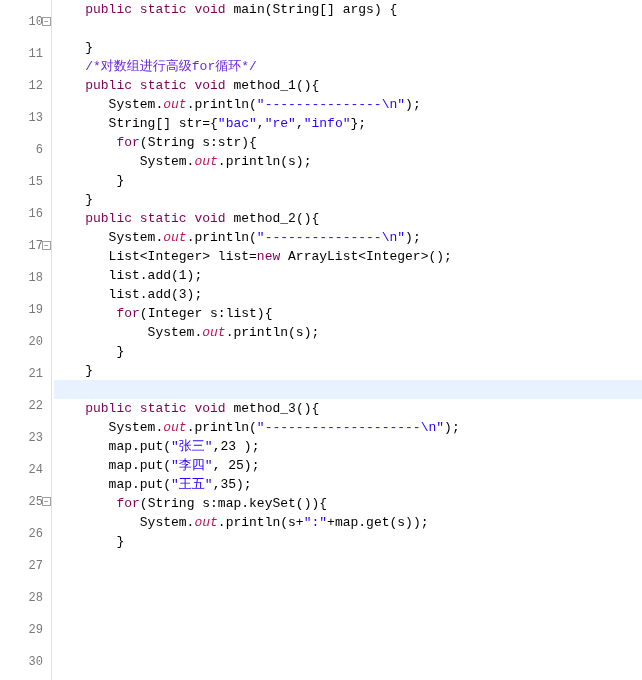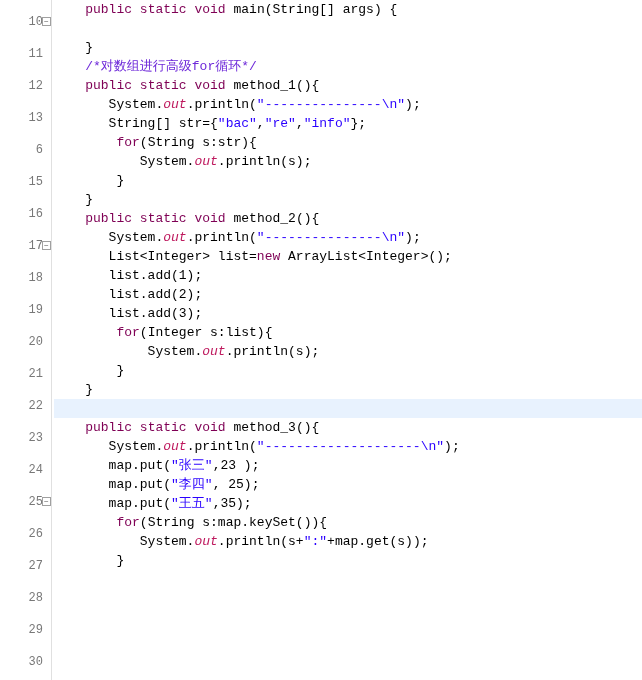--- a/index.html
+++ b/index.html
@@ -108,21 +108,20 @@
     <div class="code-line"><span class="plain">       System.</span><span class="field">out</span><span class="plain">.println(</span><span class="str">"---------------\n"</span><span class="plain">);</span></div>
     <div class="code-line"><span class="plain">       String[] str={</span><span class="str">"bac"</span><span class="plain">,</span><span class="str">"re"</span><span class="plain">,</span><span class="str">"info"</span><span class="plain">};</span></div>
     <div class="code-line"><span class="plain">        </span><span class="kw">for</span><span class="plain">(String s:str){</span></div>
     <div class="code-line"><span class="plain">           System.</span><span class="field">out</span><span class="plain">.println(s);</span></div>
     <div class="code-line"><span class="plain">        }</span></div>
     <div class="code-line"><span class="plain">    }</span></div>
     <div class="code-line"><span class="plain">    </span><span class="kw">public</span><span class="plain"> </span><span class="kw">static</span><span class="plain"> </span><span class="kw">void</span><span class="plain"> method_2(){</span></div>
     <div class="code-line"><span class="plain">       System.</span><span class="field">out</span><span class="plain">.println(</span><span class="str">"---------------\n"</span><span class="plain">);</span></div>
     <div class="code-line"><span class="plain">       List&lt;Integer&gt; list=</span><span class="kw">new</span><span class="plain"> ArrayList&lt;Integer&gt;();</span></div>
     <div class="code-line"><span class="plain">       list.add(1);</span></div>
-    <div class="code-line"><span class="plain">       list.add(2);</span></div>
     <div class="code-line"><span class="plain">       list.add(3);</span></div>
     <div class="code-line"><span class="plain">        </span><span class="kw">for</span><span class="plain">(Integer s:list){</span></div>
     <div class="code-line"><span class="plain">            System.</span><span class="field">out</span><span class="plain">.println(s);</span></div>
     <div class="code-line"><span class="plain">        }</span></div>
     <div class="code-line"><span class="plain">    }</span></div>
     <div class="code-line hl-line"><span class="plain">    </span></div>
     <div class="code-line"><span class="plain">    </span><span class="kw">public</span><span class="plain"> </span><span class="kw">static</span><span class="plain"> </span><span class="kw">void</span><span class="plain"> method_3(){</span></div>
     <div class="code-line"><span class="plain">       System.</span><span class="field">out</span><span class="plain">.println(</span><span class="str">"--------------------\n"</span><span class="plain">);</span></div>
     <div class="code-line"><span class="plain">       map.put(</span><span class="str">"张三"</span><span class="plain">,23 );</span></div>
     <div class="code-line"><span class="plain">       map.put(</span><span class="str">"李四"</span><span class="plain">, 25);</span></div>

